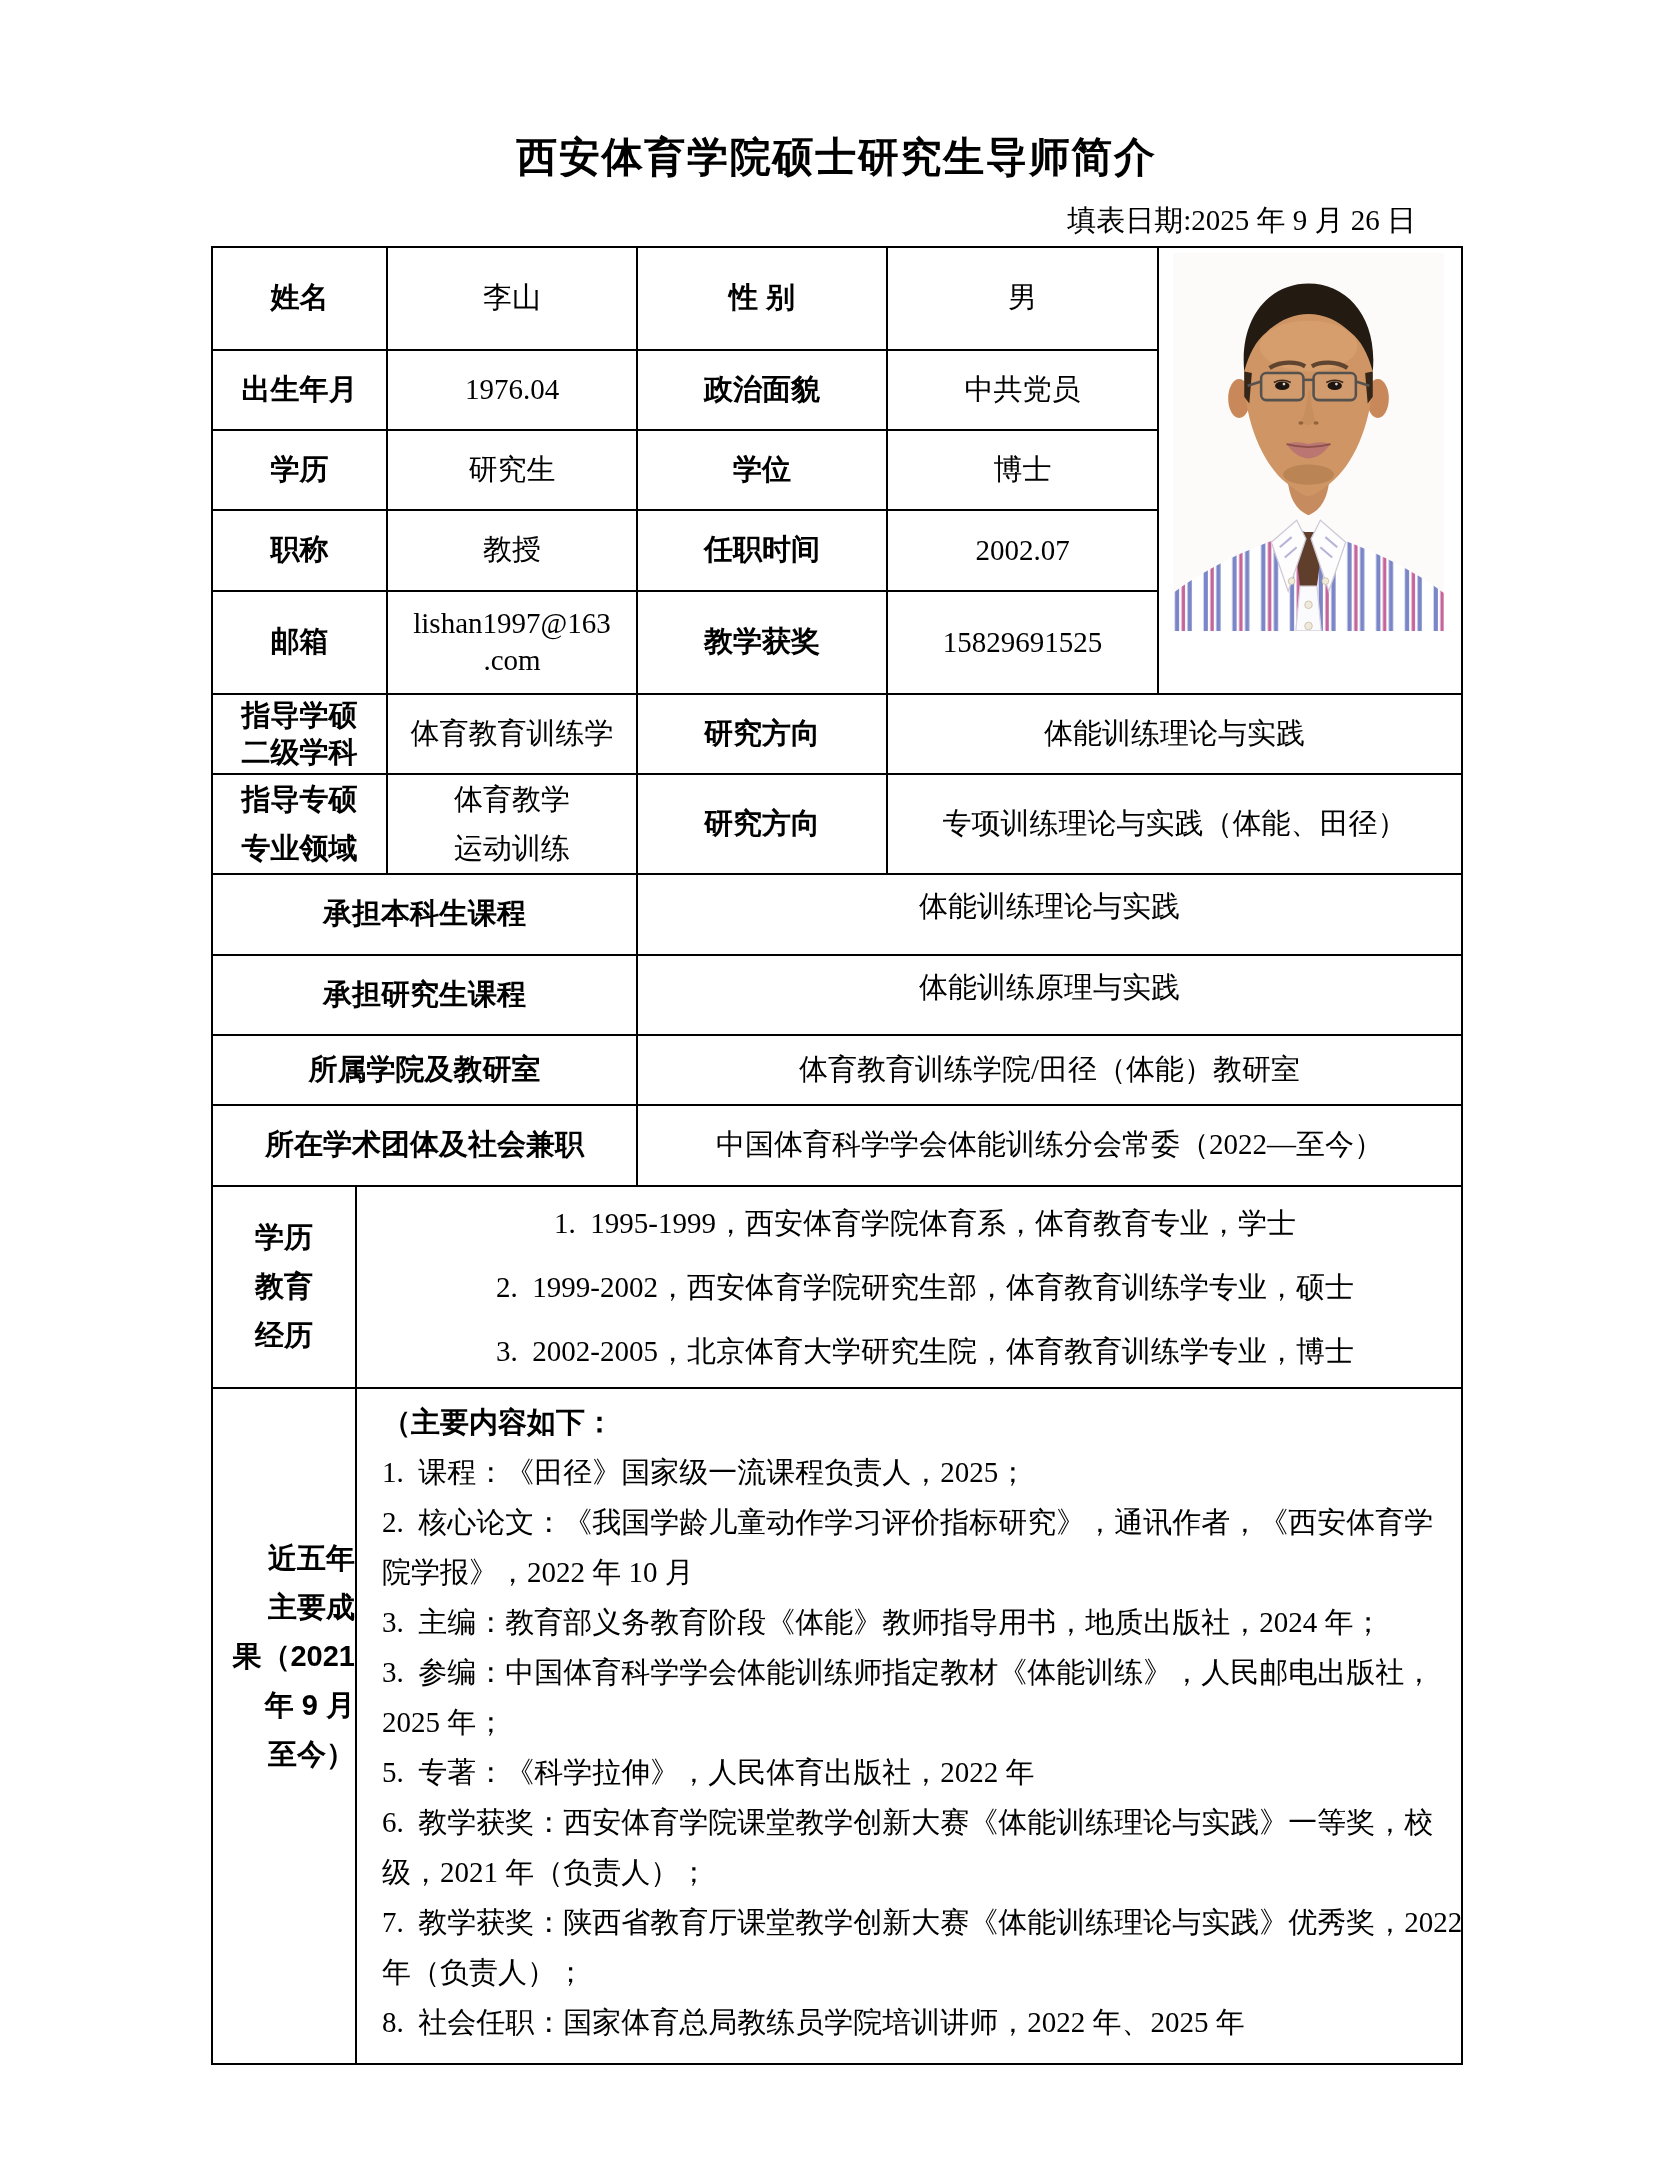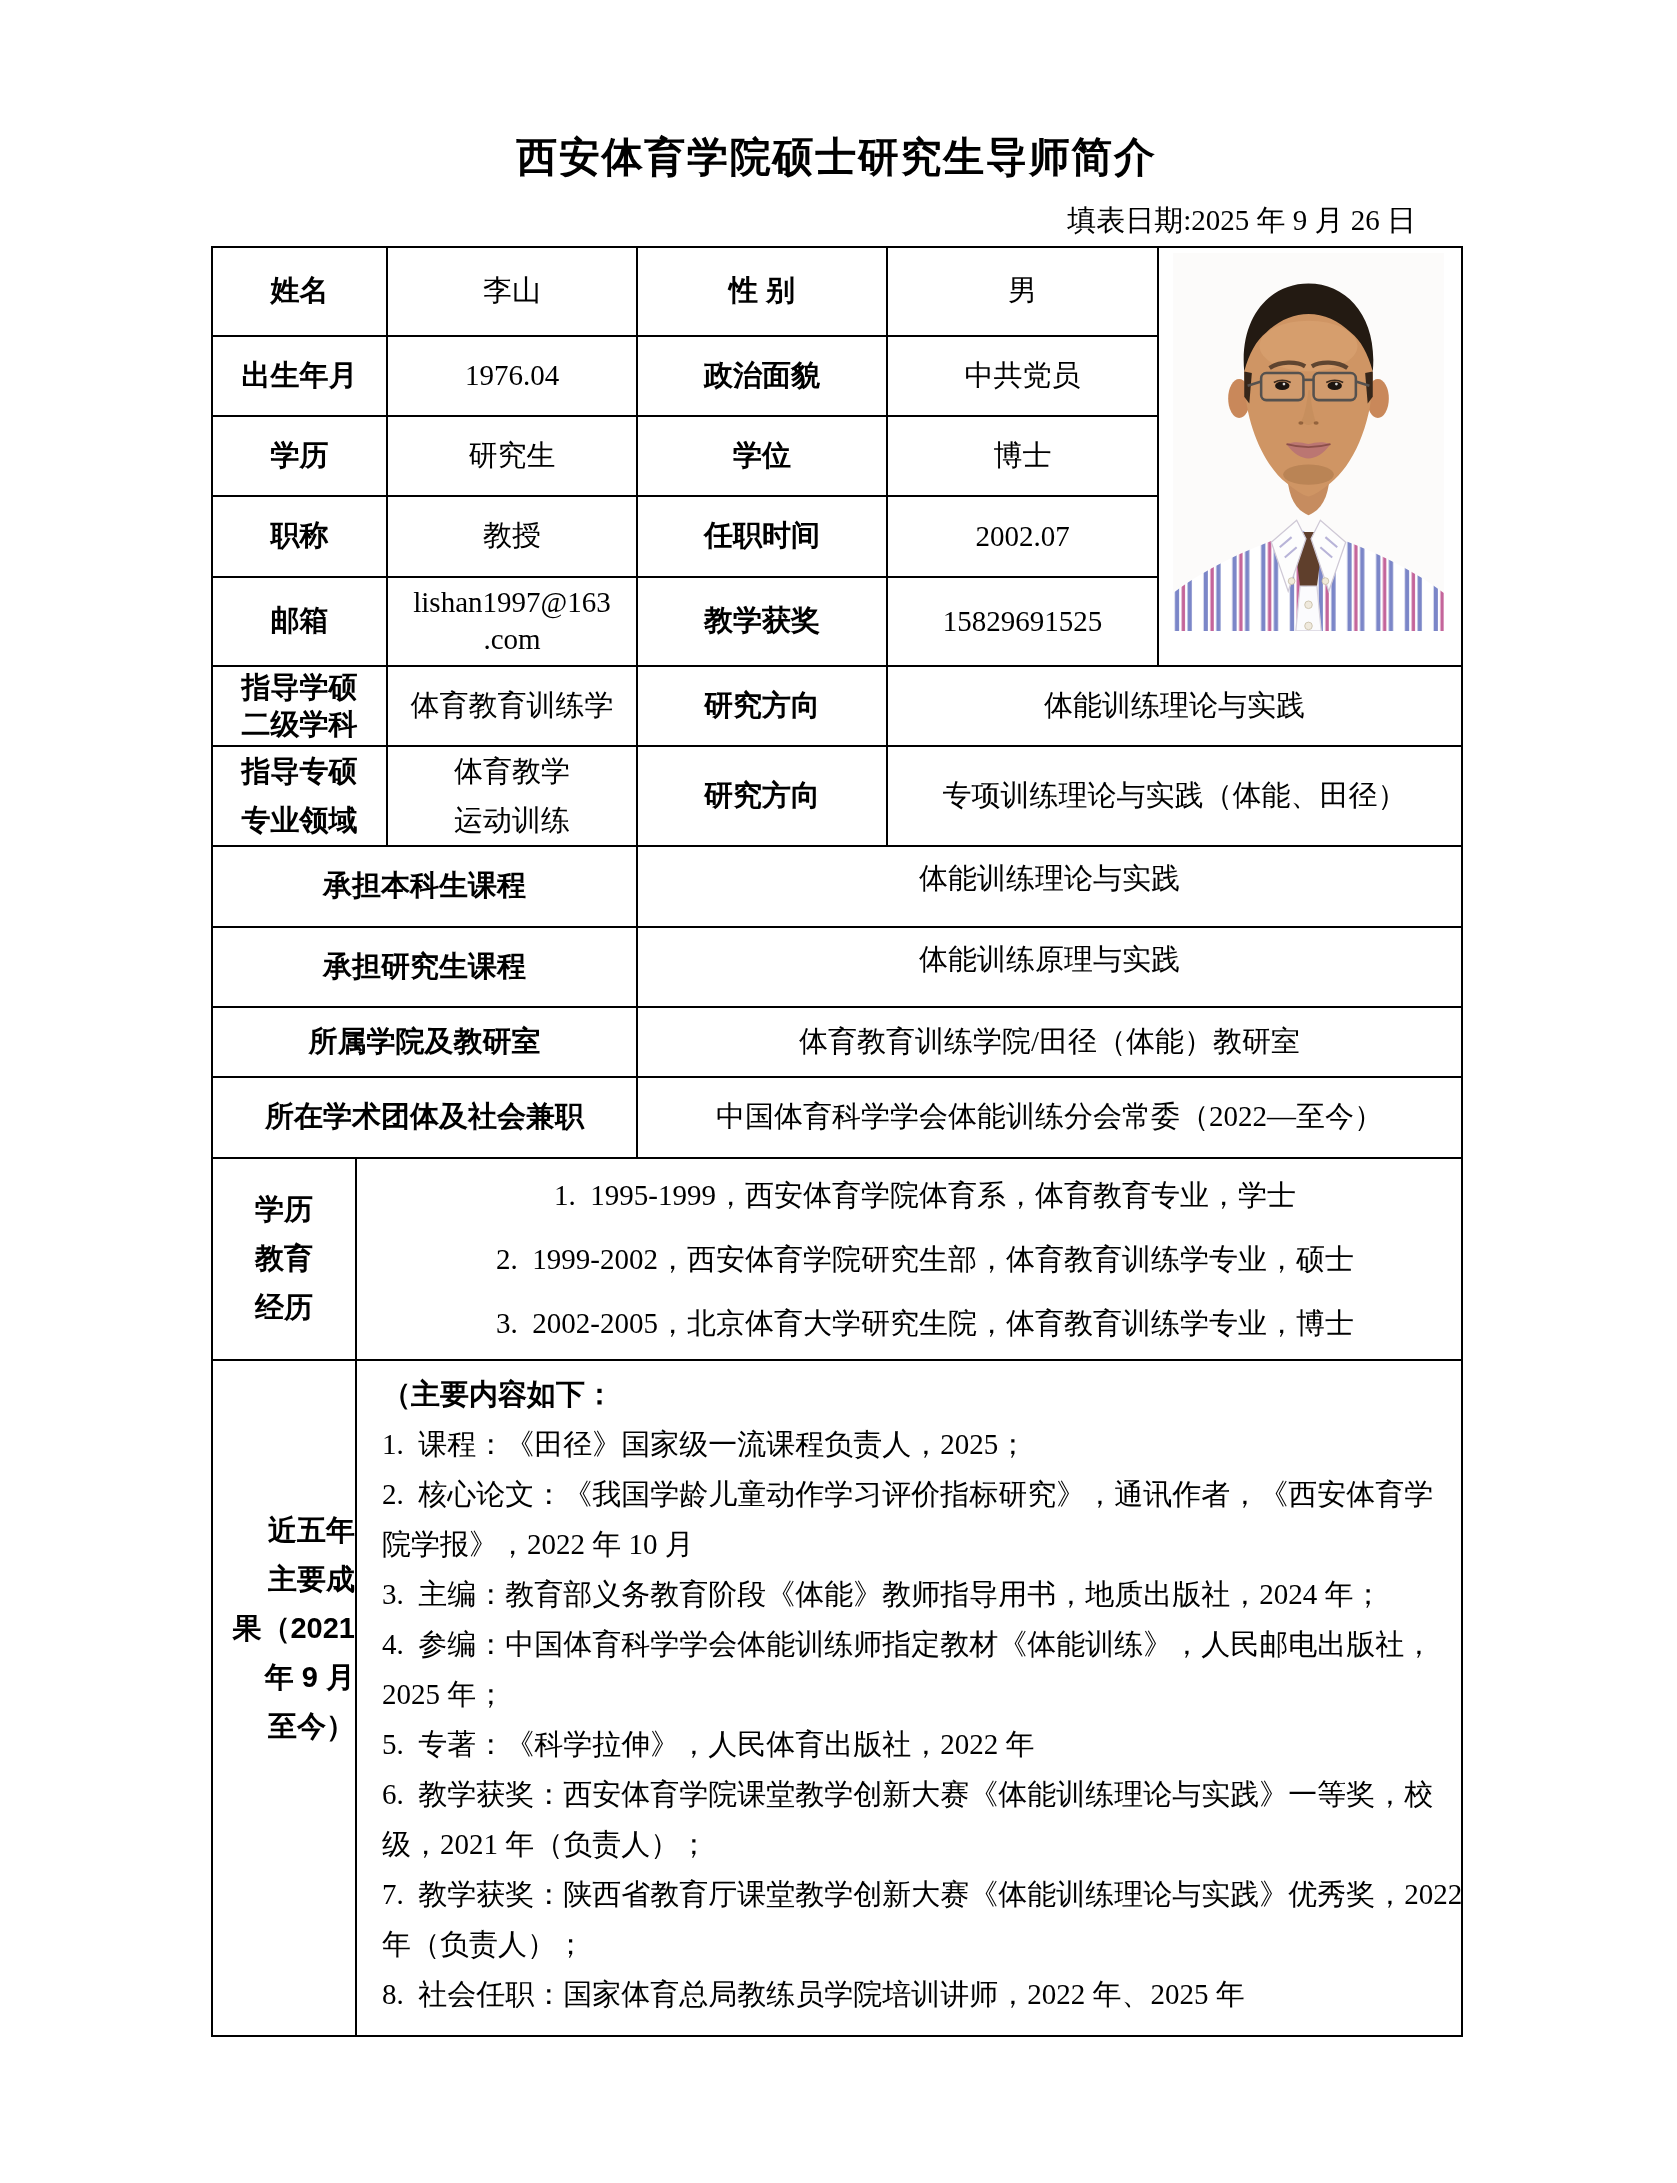--- a/index.html
+++ b/index.html
@@ -37,21 +37,21 @@
   .photo-cell svg { display:block; margin:5px 0 0 13.5px; }
   .edu-label div { line-height:49px; }
   .edu-items { text-align:center; padding-left:32px; line-height:64px; }
   .edu-items div { white-space:pre; }
   .ach-label-cell { vertical-align:top;text-align:right; }
   .ach-label { padding-top:145px; line-height:49px; }
   .ach-content { text-align:left; vertical-align:top; }
   .ach-content .inner { padding:8.5px 0 0 25px; line-height:50px; }
   .ach-content .inner div { white-space:pre; }
   .ach-intro { font-family:"Liberation Sans","DejaVu Sans",sans-serif; font-weight:700; }
-  tr.h103{height:89px} tr.h95{height:80px} tr.h96{height:81px} tr.h97{height:70px}
+  tr.h103{height:103px} tr.h95{height:80px} tr.h96{height:81px} tr.h97{height:70px}
   tr.h110{height:93px} tr.h239{height:202px} tr.h800{height:676px}
 </style>
 </head>
 <body>
 
 <div class="wrapper">
 
   <div class="doc-title">西安体育学院硕士研究生导师简介</div>
   <div class="date-line">填表日期:2025 年 9 月 26 日</div>
 
@@ -234,21 +234,21 @@
           <div>至今）</div>
         </div>
       </td>
       <td colspan="5" class="val ach-content">
         <div class="inner">
           <div class="ach-intro">（主要内容如下：</div>
           <div>1.  课程：《田径》国家级一流课程负责人，2025；</div>
           <div>2.  核心论文：《我国学龄儿童动作学习评价指标研究》，通讯作者，《西安体育学</div>
           <div>院学报》，2022 年 10 月</div>
           <div>3.  主编：教育部义务教育阶段《体能》教师指导用书，地质出版社，2024 年；</div>
-          <div>4.  参编：中国体育科学学会体能训练师指定教材《体能训练》，人民邮电出版社，</div>
+          <div>3.  参编：中国体育科学学会体能训练师指定教材《体能训练》，人民邮电出版社，</div>
           <div>2025 年；</div>
           <div>5.  专著：《科学拉伸》，人民体育出版社，2022 年</div>
           <div>6.  教学获奖：西安体育学院课堂教学创新大赛《体能训练理论与实践》一等奖，校</div>
           <div>级，2021 年（负责人）；</div>
           <div>7.  教学获奖：陕西省教育厅课堂教学创新大赛《体能训练理论与实践》优秀奖，2022</div>
           <div>年（负责人）；</div>
           <div>8.  社会任职：国家体育总局教练员学院培训讲师，2022 年、2025 年</div>
         </div>
       </td>
     </tr>

